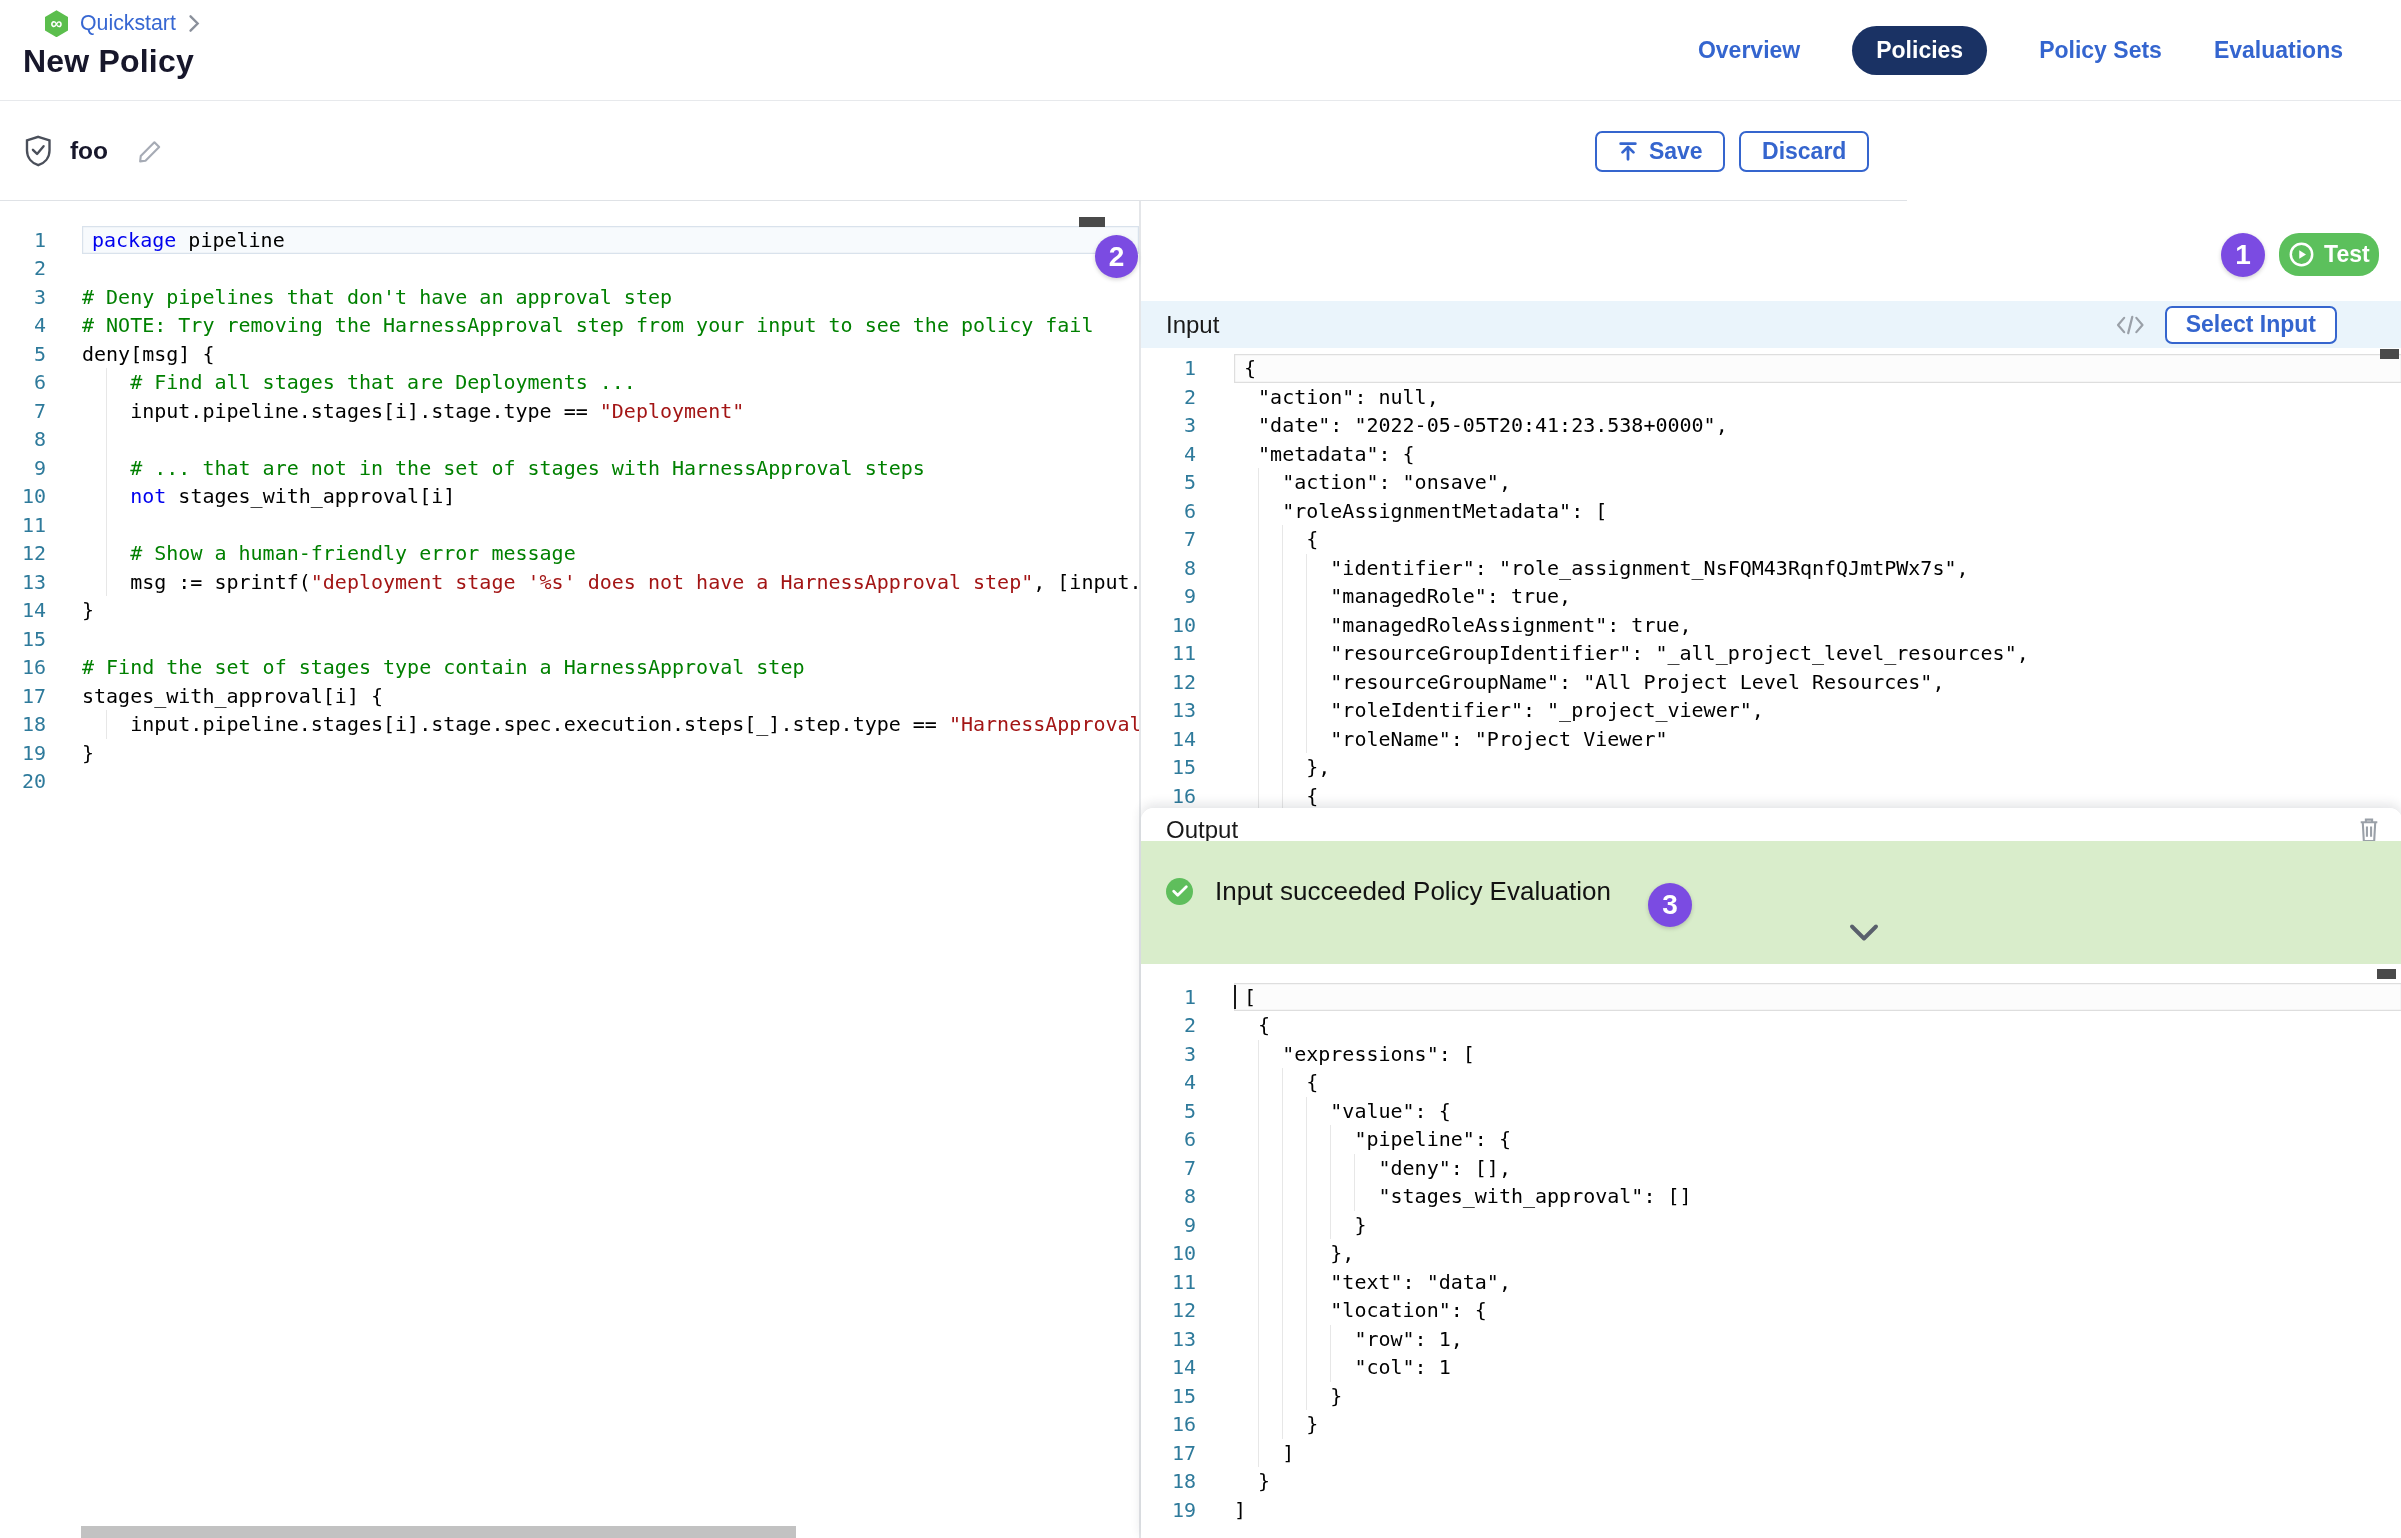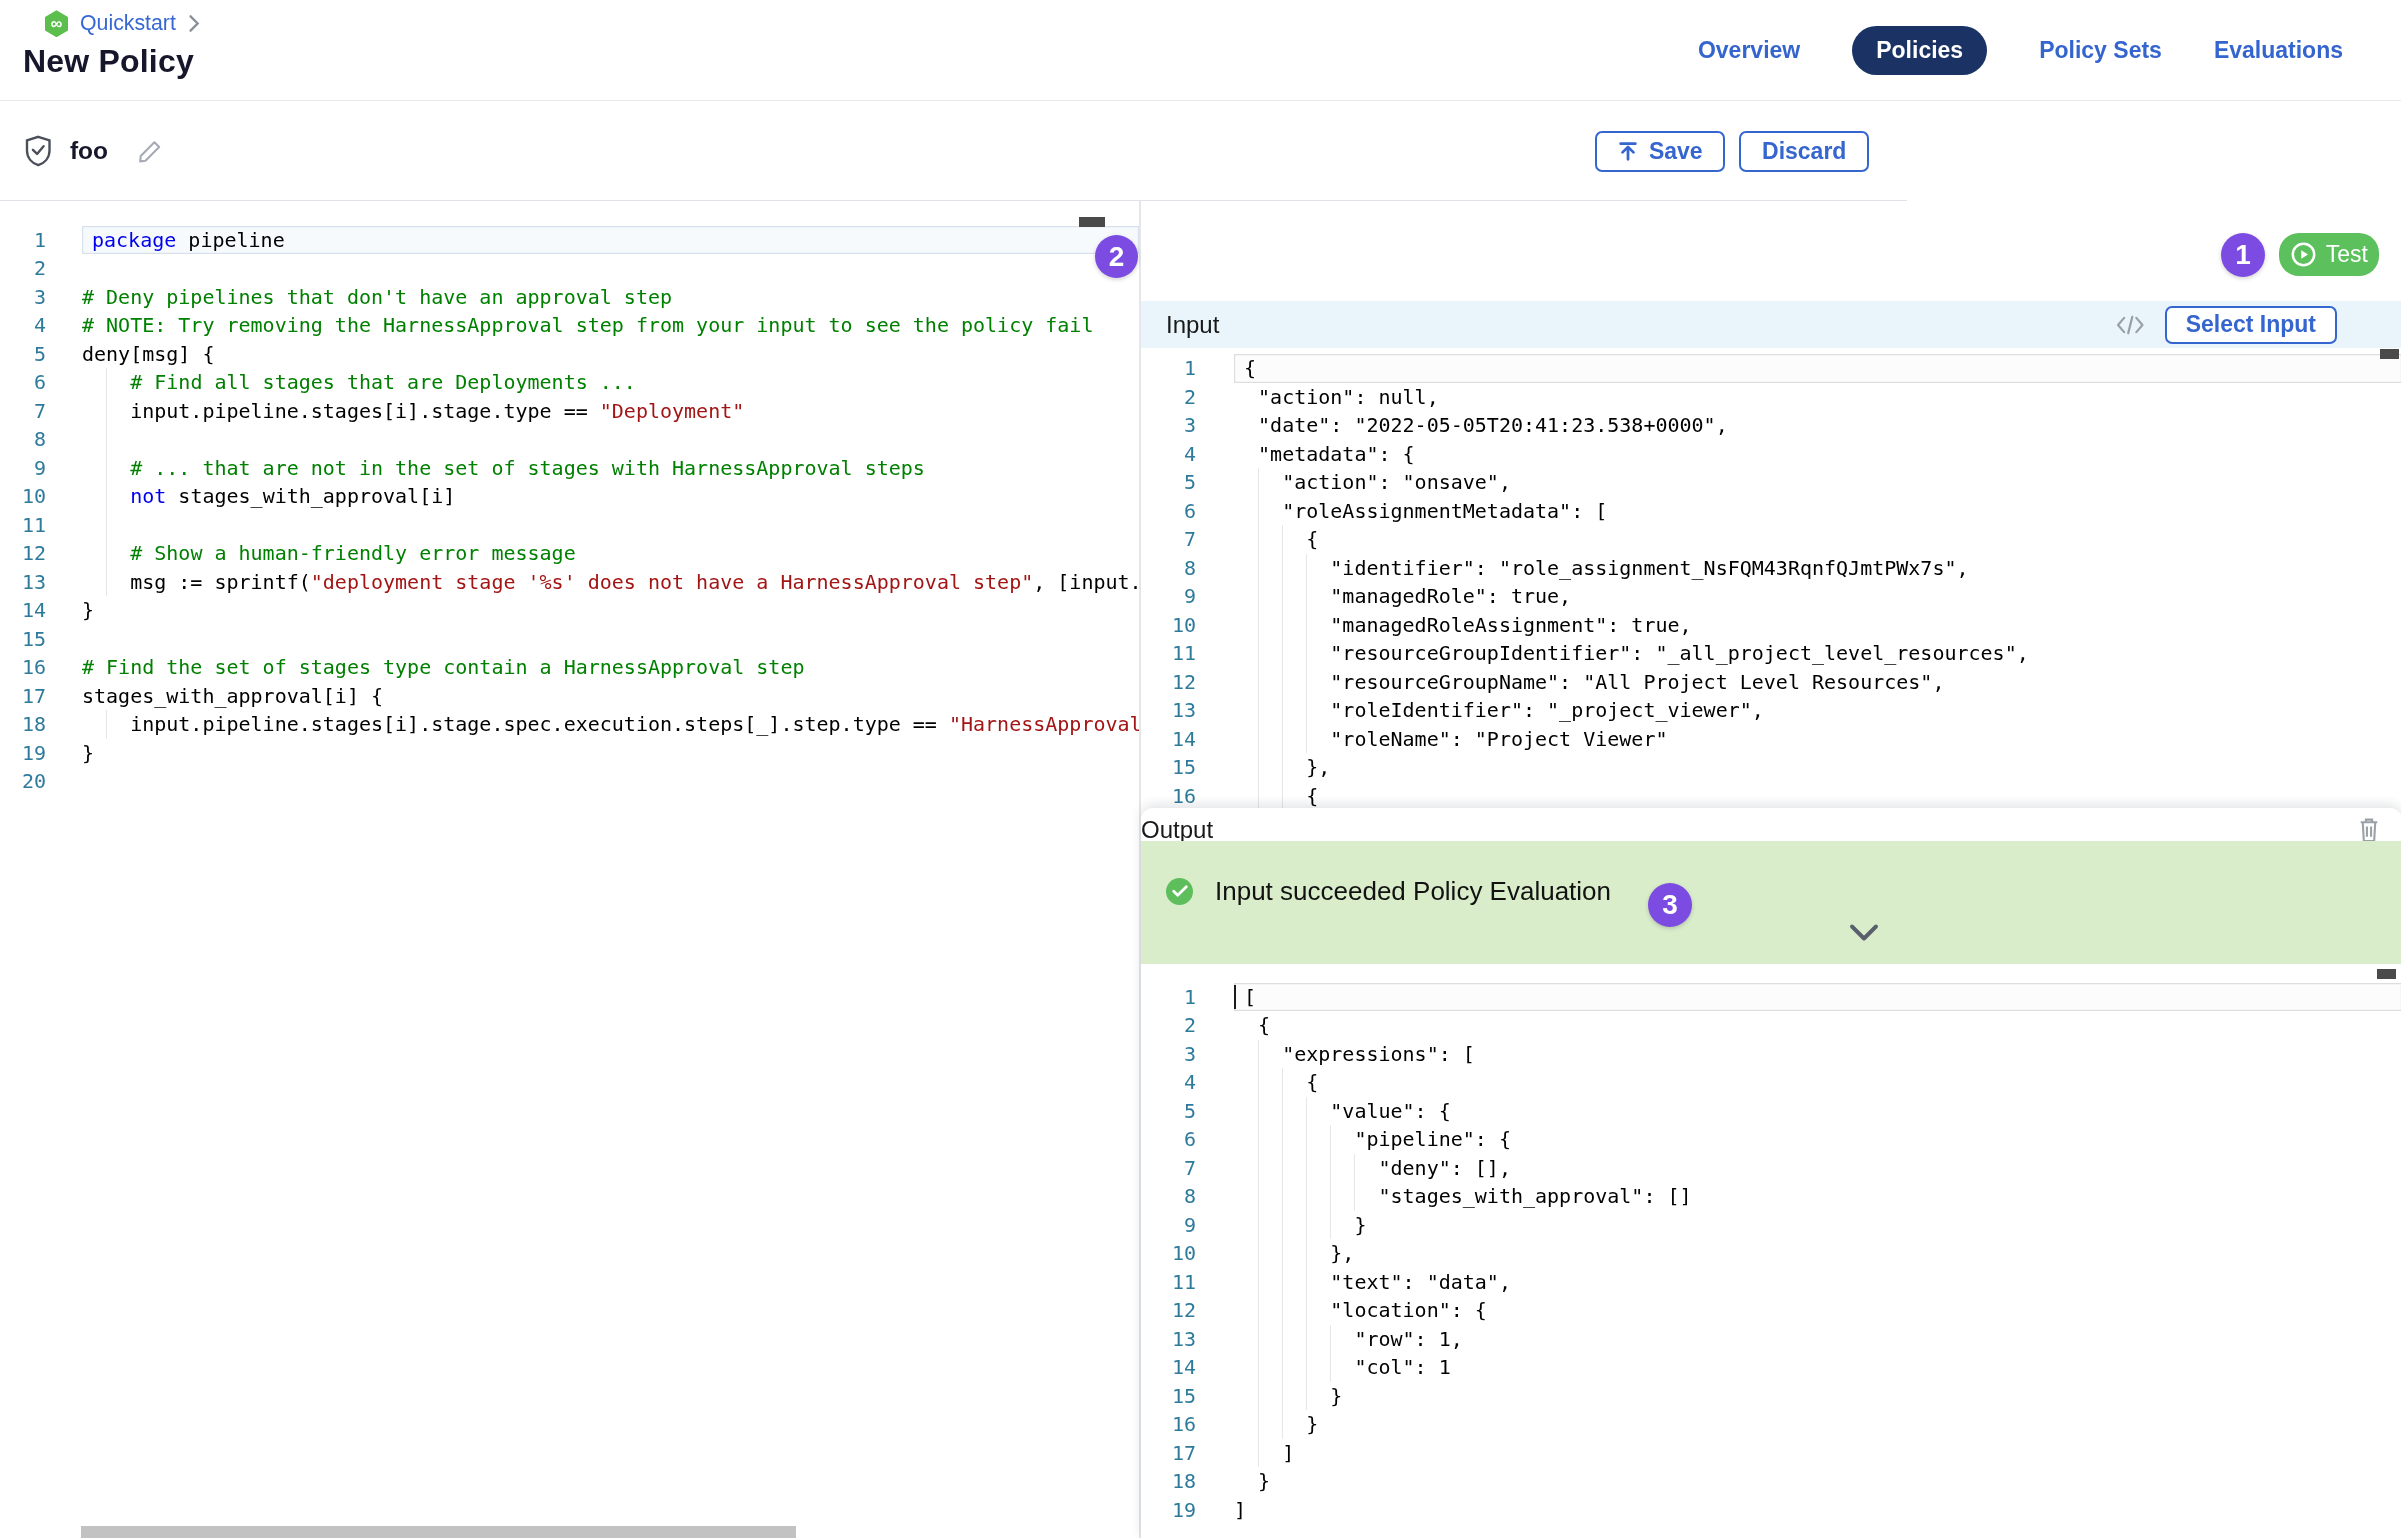--- a/index.html
+++ b/index.html
@@ -52,34 +52,34 @@
   .ruler-dash{position:absolute;background:#4A4A4A;}
   .hscroll{position:absolute;left:81px;top:1325px;width:715px;height:17.4px;background:#C2C2C2;}
 
   
   .rp{position:absolute;left:1141px;top:0;width:1261px;height:1337px;background:#fff;}
   .tabs{position:absolute;left:0;top:0;width:1261px;height:89px;}
   .tab{position:absolute;top:0;height:82px;display:flex;align-items:center;font-size:24px;color:#2B2B3A;cursor:pointer;}
   .tab.active{font-weight:700;color:#17172B;}
   .tab-underline{position:absolute;left:0;top:81px;width:201px;height:5.5px;background:var(--underline);border-radius:1.6px;}
   .btn-test{position:absolute;left:1138px;top:32px;width:100px;height:43px;background:var(--test-green);border:none;
-            border-radius:20px;color:#fff;font-size:23px;font-weight:400;display:flex;align-items:center;justify-content:center;gap:8.7px;cursor:pointer;font-family:inherit;}
+            border-radius:20px;color:#fff;font-size:23px;font-weight:700;display:flex;align-items:center;justify-content:center;gap:8.7px;cursor:pointer;font-family:inherit;}
   .input-bar{position:absolute;left:0;top:100px;width:1261px;height:47px;background:var(--inputbar);display:flex;align-items:center;}
   .sec-label{font-size:24px;color:#191919;}
   .input-bar .sec-label{margin-left:25px;}
   .input-bar .spacer{flex:1;}
   .btn-select{height:38px;padding:0 19px;margin-right:65px;border:2px solid var(--accent);border-radius:7.1px;background:#fff;
               color:var(--accent);font-size:23px;font-weight:600;cursor:pointer;font-family:inherit;}
   .code-ico{margin-right:20.6px;cursor:pointer;display:flex;align-items:center;}
 
   
   .out-card{position:absolute;left:0;top:607px;width:1261px;height:730px;background:#fff;border-radius:12.6px 12.6px 0 0;
             box-shadow:0 -3.2px 11px rgba(30,40,60,.12);}
   .out-bar{position:absolute;left:0;top:0;width:1261px;height:43px;display:flex;align-items:center;border-radius:12.6px 12.6px 0 0;background:#fff;}
-  .out-bar .sec-label{}
+  .out-bar .sec-label{margin-left:25px;}
   .out-bar .spacer{flex:1;}
   .trash{margin-right:20.6px;cursor:pointer;display:flex;align-items:center;}
   .banner{position:absolute;left:0;top:33px;width:1445px;height:123px;background:var(--banner);}
   .banner-row{position:absolute;left:25px;top:35px;display:flex;align-items:center;gap:22px;}
   .check{width:27px;height:27px;border-radius:50%;background:var(--success);display:flex;align-items:center;justify-content:center;}
   .banner-text{font-size:26px;color:#121212;}
   .banner-chev{position:absolute;left:50%;top:82px;transform:translateX(-50%);cursor:pointer;}
 
   
   .ann{position:absolute;border-radius:50%;background:var(--purple);color:#fff;display:flex;align-items:center;justify-content:center;

